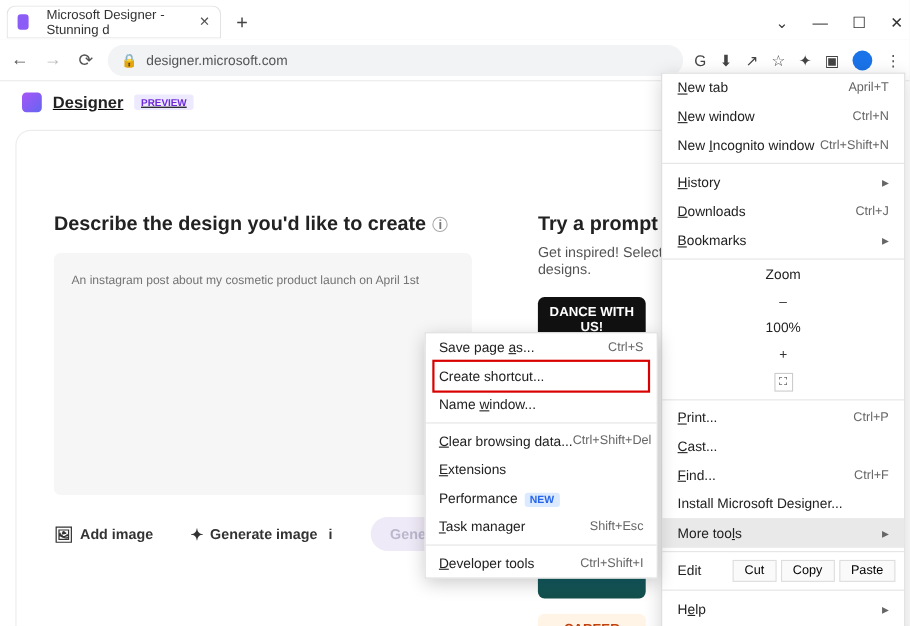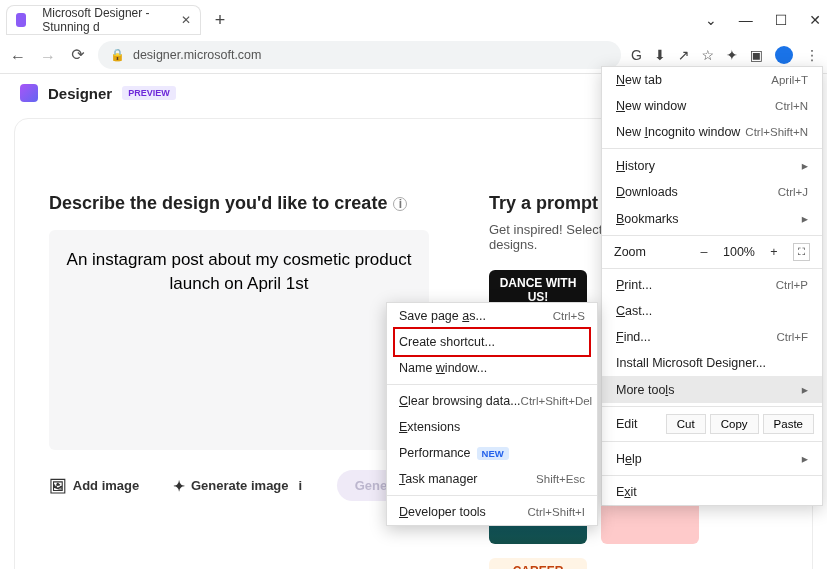--- a/index.html
+++ b/index.html
@@ -19,29 +19,29 @@
   .nav-icn { width:20px;height:20px;display:flex;align-items:center;justify-content:center;color:#555; cursor:pointer;}
   .urlbox { flex:1; display:flex;align-items:center;gap:8px; background:#f1f3f4; border-radius:14px; height:28px; padding:0 12px; font-size:12.5px; color:#555;}
   .lock{font-size:12px;color:#555;}
   .right-icns{display:flex;gap:12px;align-items:center;color:#444;}
   .right-icns span{cursor:pointer; font-size:14px;}
   .avatar{width:18px;height:18px;border-radius:50%;background:#1a73e8;}
   .kebab{font-size:18px;cursor:pointer;color:#555;}
 
   
   .page { position:absolute; top:74px; left:0; right:0; bottom:0; background:#fff; }
-  .brandbar{display:flex;align-items:center;gap:10px;padding:10px 20px;}
+  .brandbar{display:flex;align-items:center;gap:10px;padding:10px 20px;text-decoration:underline;}
   .brandlogo{width:18px;height:18px;background:linear-gradient(135deg,#a855f7,#6366f1);border-radius:4px;}
   .brandname{font-weight:600;font-size:15px;color:#222;}
   .badge{background:#ede9fe;color:#6d28d9;font-size:9px;padding:2px 6px;border-radius:3px;font-weight:600;}
   .card{border:1px solid #ececec;border-radius:14px;margin:6px 14px;padding:26px 34px;display:flex;gap:60px;}
   .colL{flex:0 0 380px;}
   .h1{font-size:18px;font-weight:700;color:#222;display:flex;align-items:center;gap:6px;margin-top:48px;}
   .h1 .info{font-size:12px;border:1px solid #aaa;border-radius:50%;width:14px;height:14px;display:flex;align-items:center;justify-content:center;color:#777;}
-  .promptbox{margin-top:16px;background:#f6f6f7;border-radius:6px;padding:18px 16px;min-height:220px;color:#000000;font-size:17px;line-height:1.4;text-align:center;}
+  .promptbox{margin-top:16px;background:#f6f6f7;border-radius:6px;padding:18px 16px;min-height:220px;color:#737373;font-size:11px;line-height:1.4;}
   .actions{display:flex;gap:34px;margin-top:20px;align-items:center;color:#333;font-size:13px;font-weight:600;}
   .actions .act{display:flex;align-items:center;gap:6px;cursor:pointer;}
   .actions .act .ic{font-size:14px;}
   .genbtn{margin-left:auto;background:#efeaf7;color:#bcb6ce;border:none;border-radius:20px;padding:8px 18px;font-size:13px;font-weight:600;}
   .colR{flex:1;}
   .sub{font-size:13px;color:#555;margin-top:8px;}
   .thumbs{display:flex;gap:14px;margin-top:18px;flex-wrap:wrap;}
   .thumb{width:98px;height:130px;border-radius:6px;background:#222;color:#fff;font-size:10px;padding:6px;overflow:hidden;}
   .thumb.t1{background:linear-gradient(160deg,#111 55%,#6b21a8 55%);}
   .thumb.t2{background:#fde68a;color:#333;}
@@ -51,21 +51,21 @@
   .thumb.career{background:#fff4e5;color:#c2410c;}
   
   
   .menu{position:absolute;top:66px;right:4px;width:222px;background:#fff;border:1px solid #dcdcdc;box-shadow:0 4px 16px rgba(0,0,0,.18);font-size:12.5px;color:#222;z-index:50;}
   .mrow{display:flex;align-items:center;justify-content:space-between;padding:6px 14px;cursor:pointer;white-space:nowrap;}
   .mrow .sc{color:#666;font-size:11.5px;}
   .mrow .arr{color:#666;}
   .mrow.sel{background:#e9e9e9;}
   .msep{height:1px;background:#e4e4e4;margin:3px 0;}
   .u{text-decoration:underline;text-decoration-thickness:1px;}
-  .zoomrow{display:flex;align-items:center;padding:4px 12px;gap:10px;}
+  .zoomrow{display:flex;align-items:center;padding:4px 12px;gap:10px;flex-direction:column;}
   .zoomrow .lbl{flex:1;}
   .zbtn{width:18px;text-align:center;cursor:pointer;color:#333;}
   .fs{border:1px solid #ccc;padding:2px 4px;font-size:10px;cursor:pointer;}
   .editrow{display:flex;align-items:center;padding:4px 8px;gap:4px;}
   .editrow .lbl{flex:1;padding-left:6px;}
   .editbtn{border:1px solid #ddd;background:#fafafa;padding:3px 10px;font-size:11.5px;cursor:pointer;}
 
   
   .submenu{position:absolute;top:302px;left:386px;width:212px;background:#fff;border:1px solid #dcdcdc;box-shadow:0 4px 16px rgba(0,0,0,.22);font-size:12.5px;color:#222;z-index:60;}
   .submenu .mrow{padding:6px 12px;}

